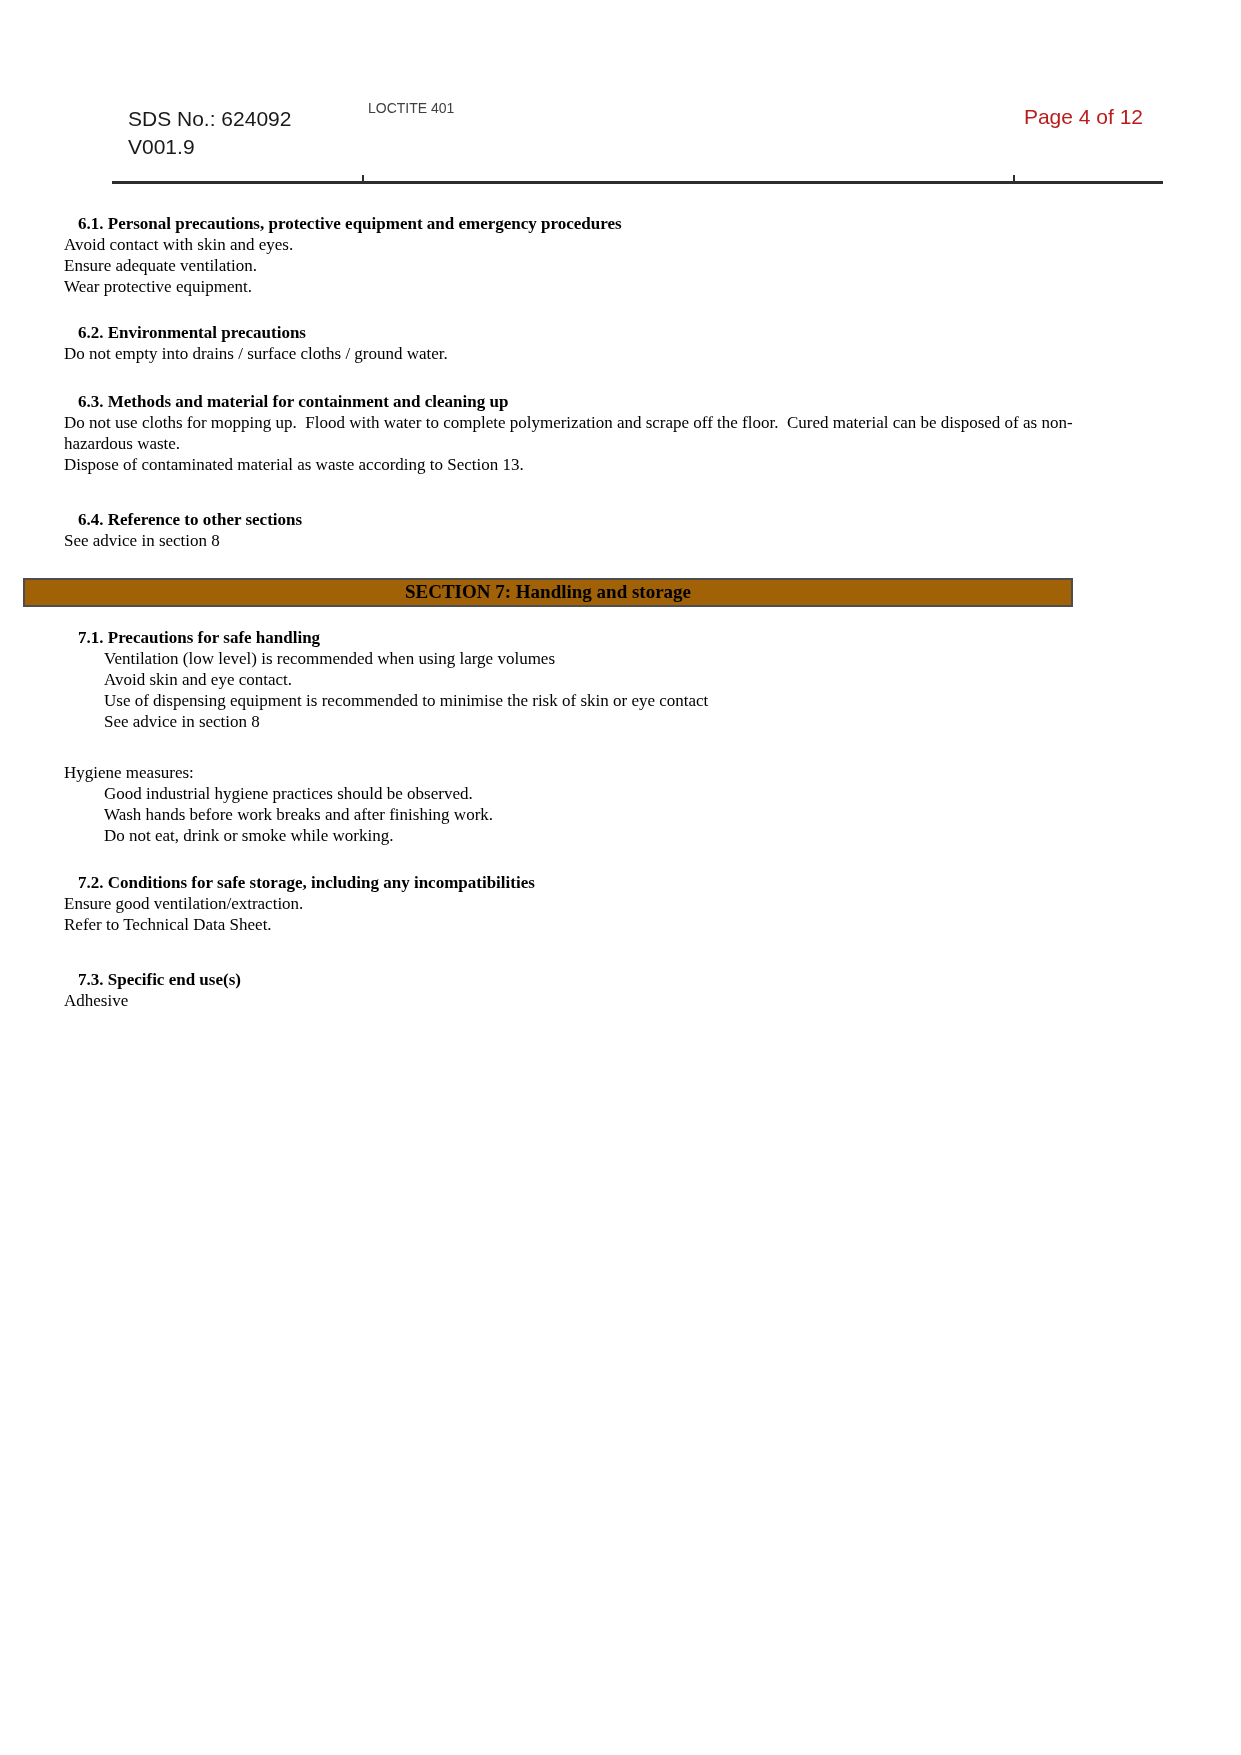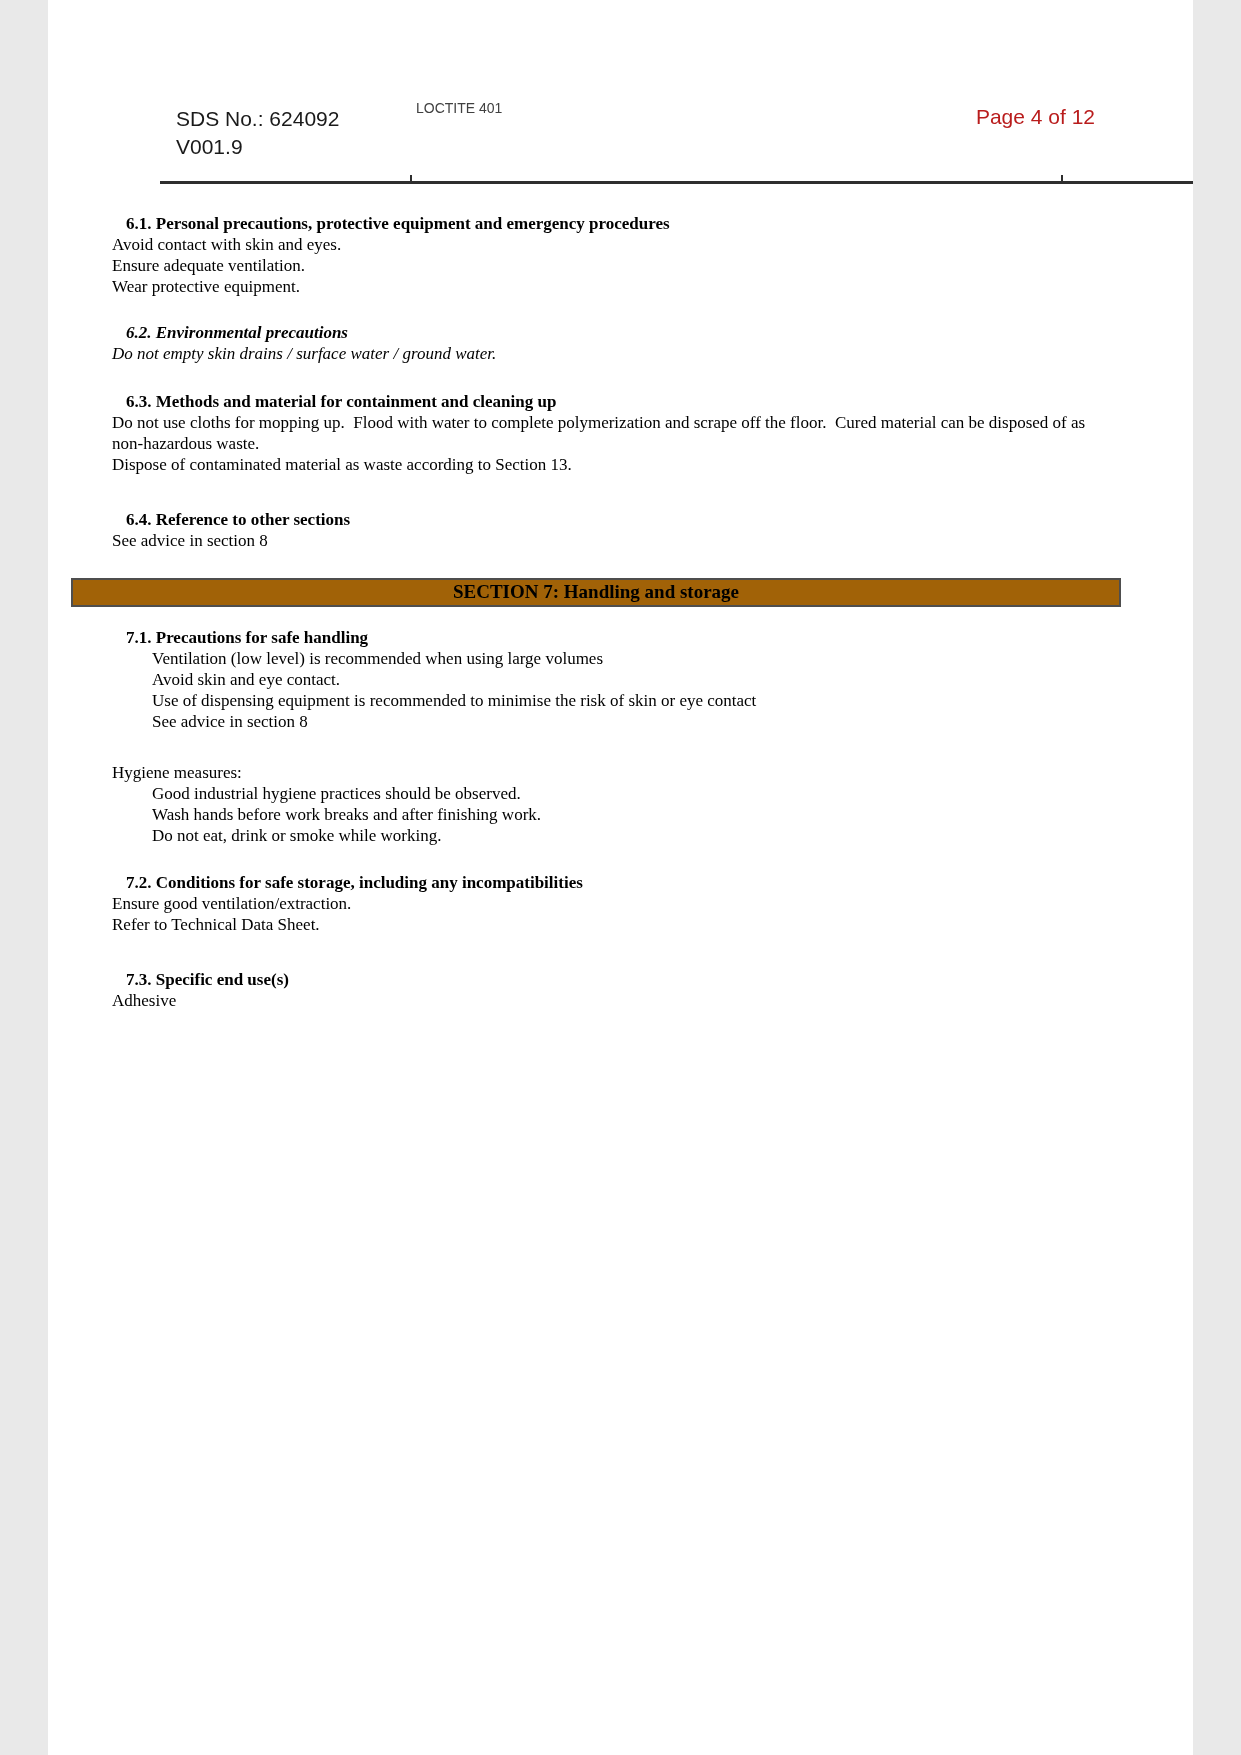--- a/index.html
+++ b/index.html
@@ -1,19 +1,19 @@
 <!DOCTYPE html>
 <html><head>
 <meta charset="utf-8">
 <style>
   * { margin:0; padding:0; box-sizing:border-box; }
   html,body { background:#e9e9e9; }
   .page {
     position:relative;
-    width:1145px; height:1755px;
+    width:1241px; height:1755px;
     margin:0 auto;
     background:#ffffff;
     color:#000000;
     overflow:hidden;
   }
   
   .hdr-left {
     position:absolute; left:128px; top:105px;
     font-family:"Liberation Sans", sans-serif;
     font-size:21px; line-height:28px; color:#1a1a1a;
@@ -41,21 +41,21 @@
   .content {
     position:absolute; top:206px; left:0; right:0;
     padding:0 100px 0 64px;
     font-family:"Liberation Serif", serif;
     font-size:17px; line-height:21px; color:#000000;
   }
   .sec-h { font-family:inherit; font-size:17px; line-height:21px; font-weight:bold; margin-left:14px; }
   .line  { white-space:pre-wrap; }
   .sub   { margin-left:40px; }
   #s61 { margin-top:7px; }
-  #s62 { margin-top:25px;font-style:italic; }
+  #s62 { margin-top:25px; }
   #s63 { margin-top:27px; }
   #s64 { margin-top:34px; }
   .section-banner {
     margin-top:27px; margin-left:-41px;
     width:1050px; height:29px;
     background:#a16207;
     border:2px solid #4e4e4e;
     text-align:center;
     font-weight:bold; font-size:19px; line-height:24px;
     font-family:"Liberation Serif", serif;
@@ -85,21 +85,21 @@
 
     <section id="s61">
       <h3 class="sec-h">6.1. Personal precautions, protective equipment and emergency procedures</h3>
       <p class="line">Avoid contact with skin and eyes.</p>
       <p class="line">Ensure adequate ventilation.</p>
       <p class="line">Wear protective equipment.</p>
     </section>
 
     <section id="s62">
       <h3 class="sec-h">6.2. Environmental precautions</h3>
-      <p class="line">Do not empty skin drains / surface water / ground water.</p>
+      <p class="line">Do not empty into drains / surface cloths / ground water.</p>
     </section>
 
     <section id="s63">
       <h3 class="sec-h">6.3. Methods and material for containment and cleaning up</h3>
       <p class="line">Do not use cloths for mopping up.  Flood with water to complete polymerization and scrape off the floor.  Cured material can be disposed of as non-hazardous waste.</p>
       <p class="line">Dispose of contaminated material as waste according to Section 13.</p>
     </section>
 
     <section id="s64">
       <h3 class="sec-h">6.4. Reference to other sections</h3>

